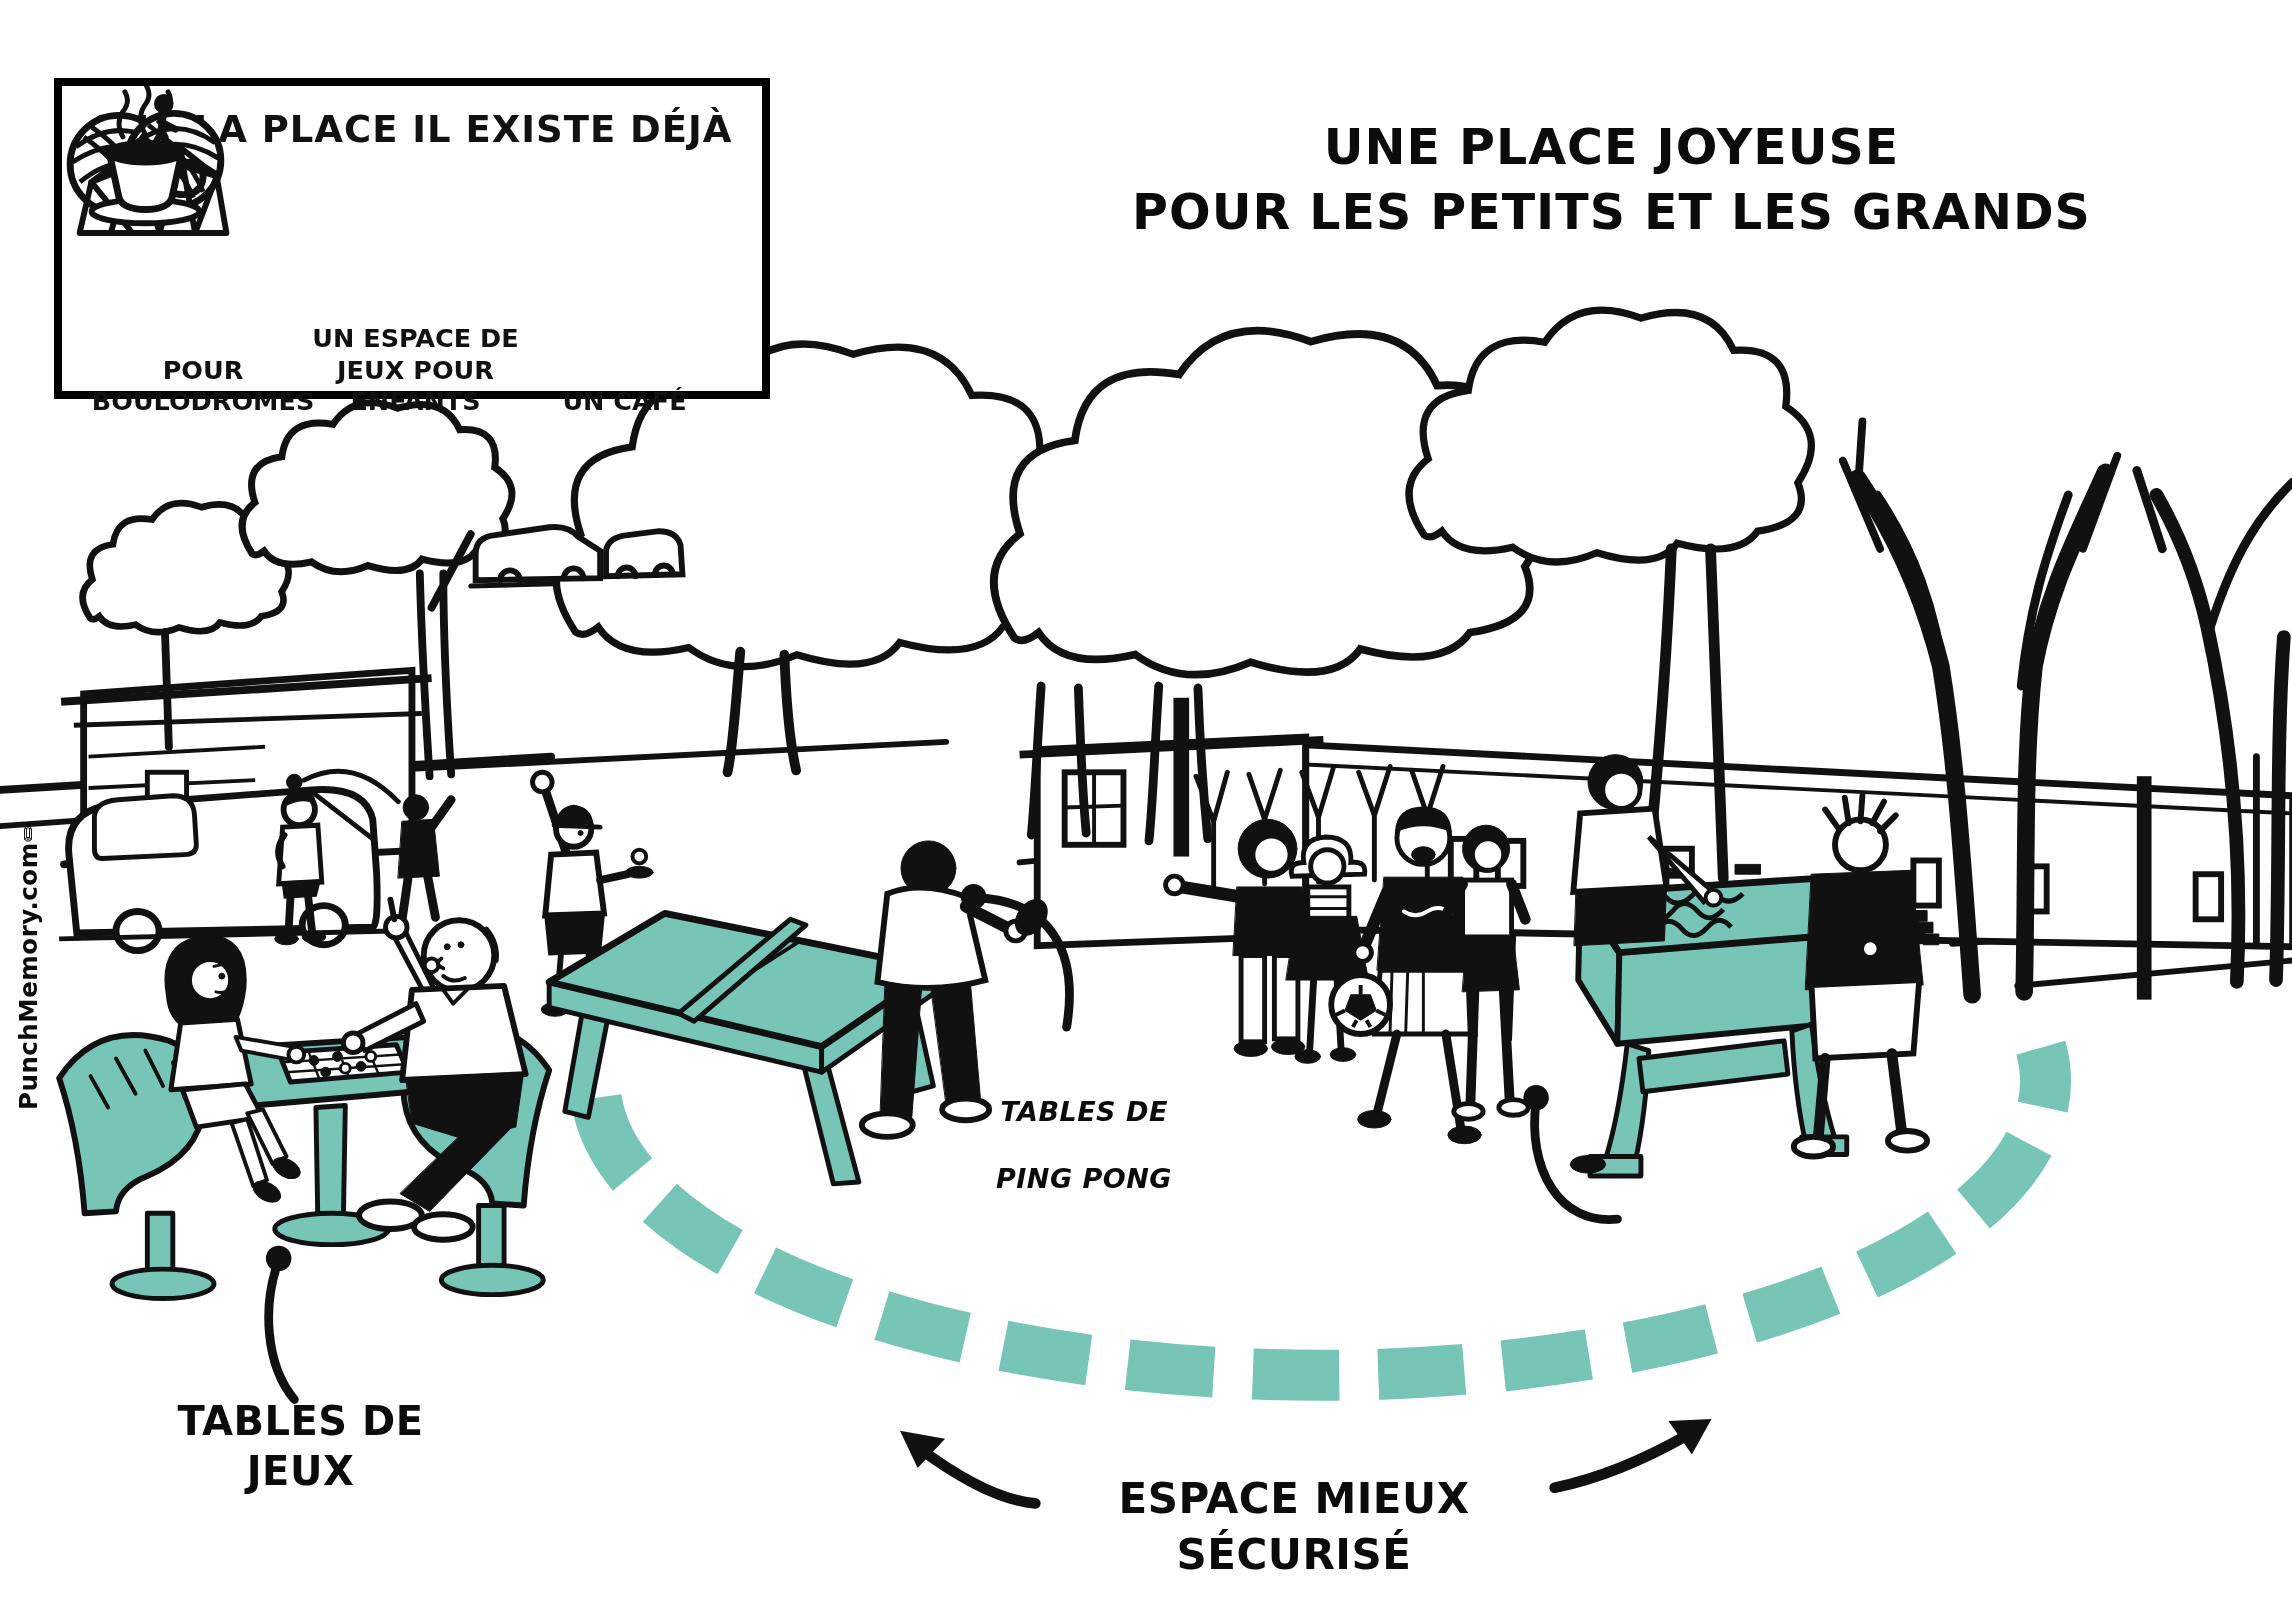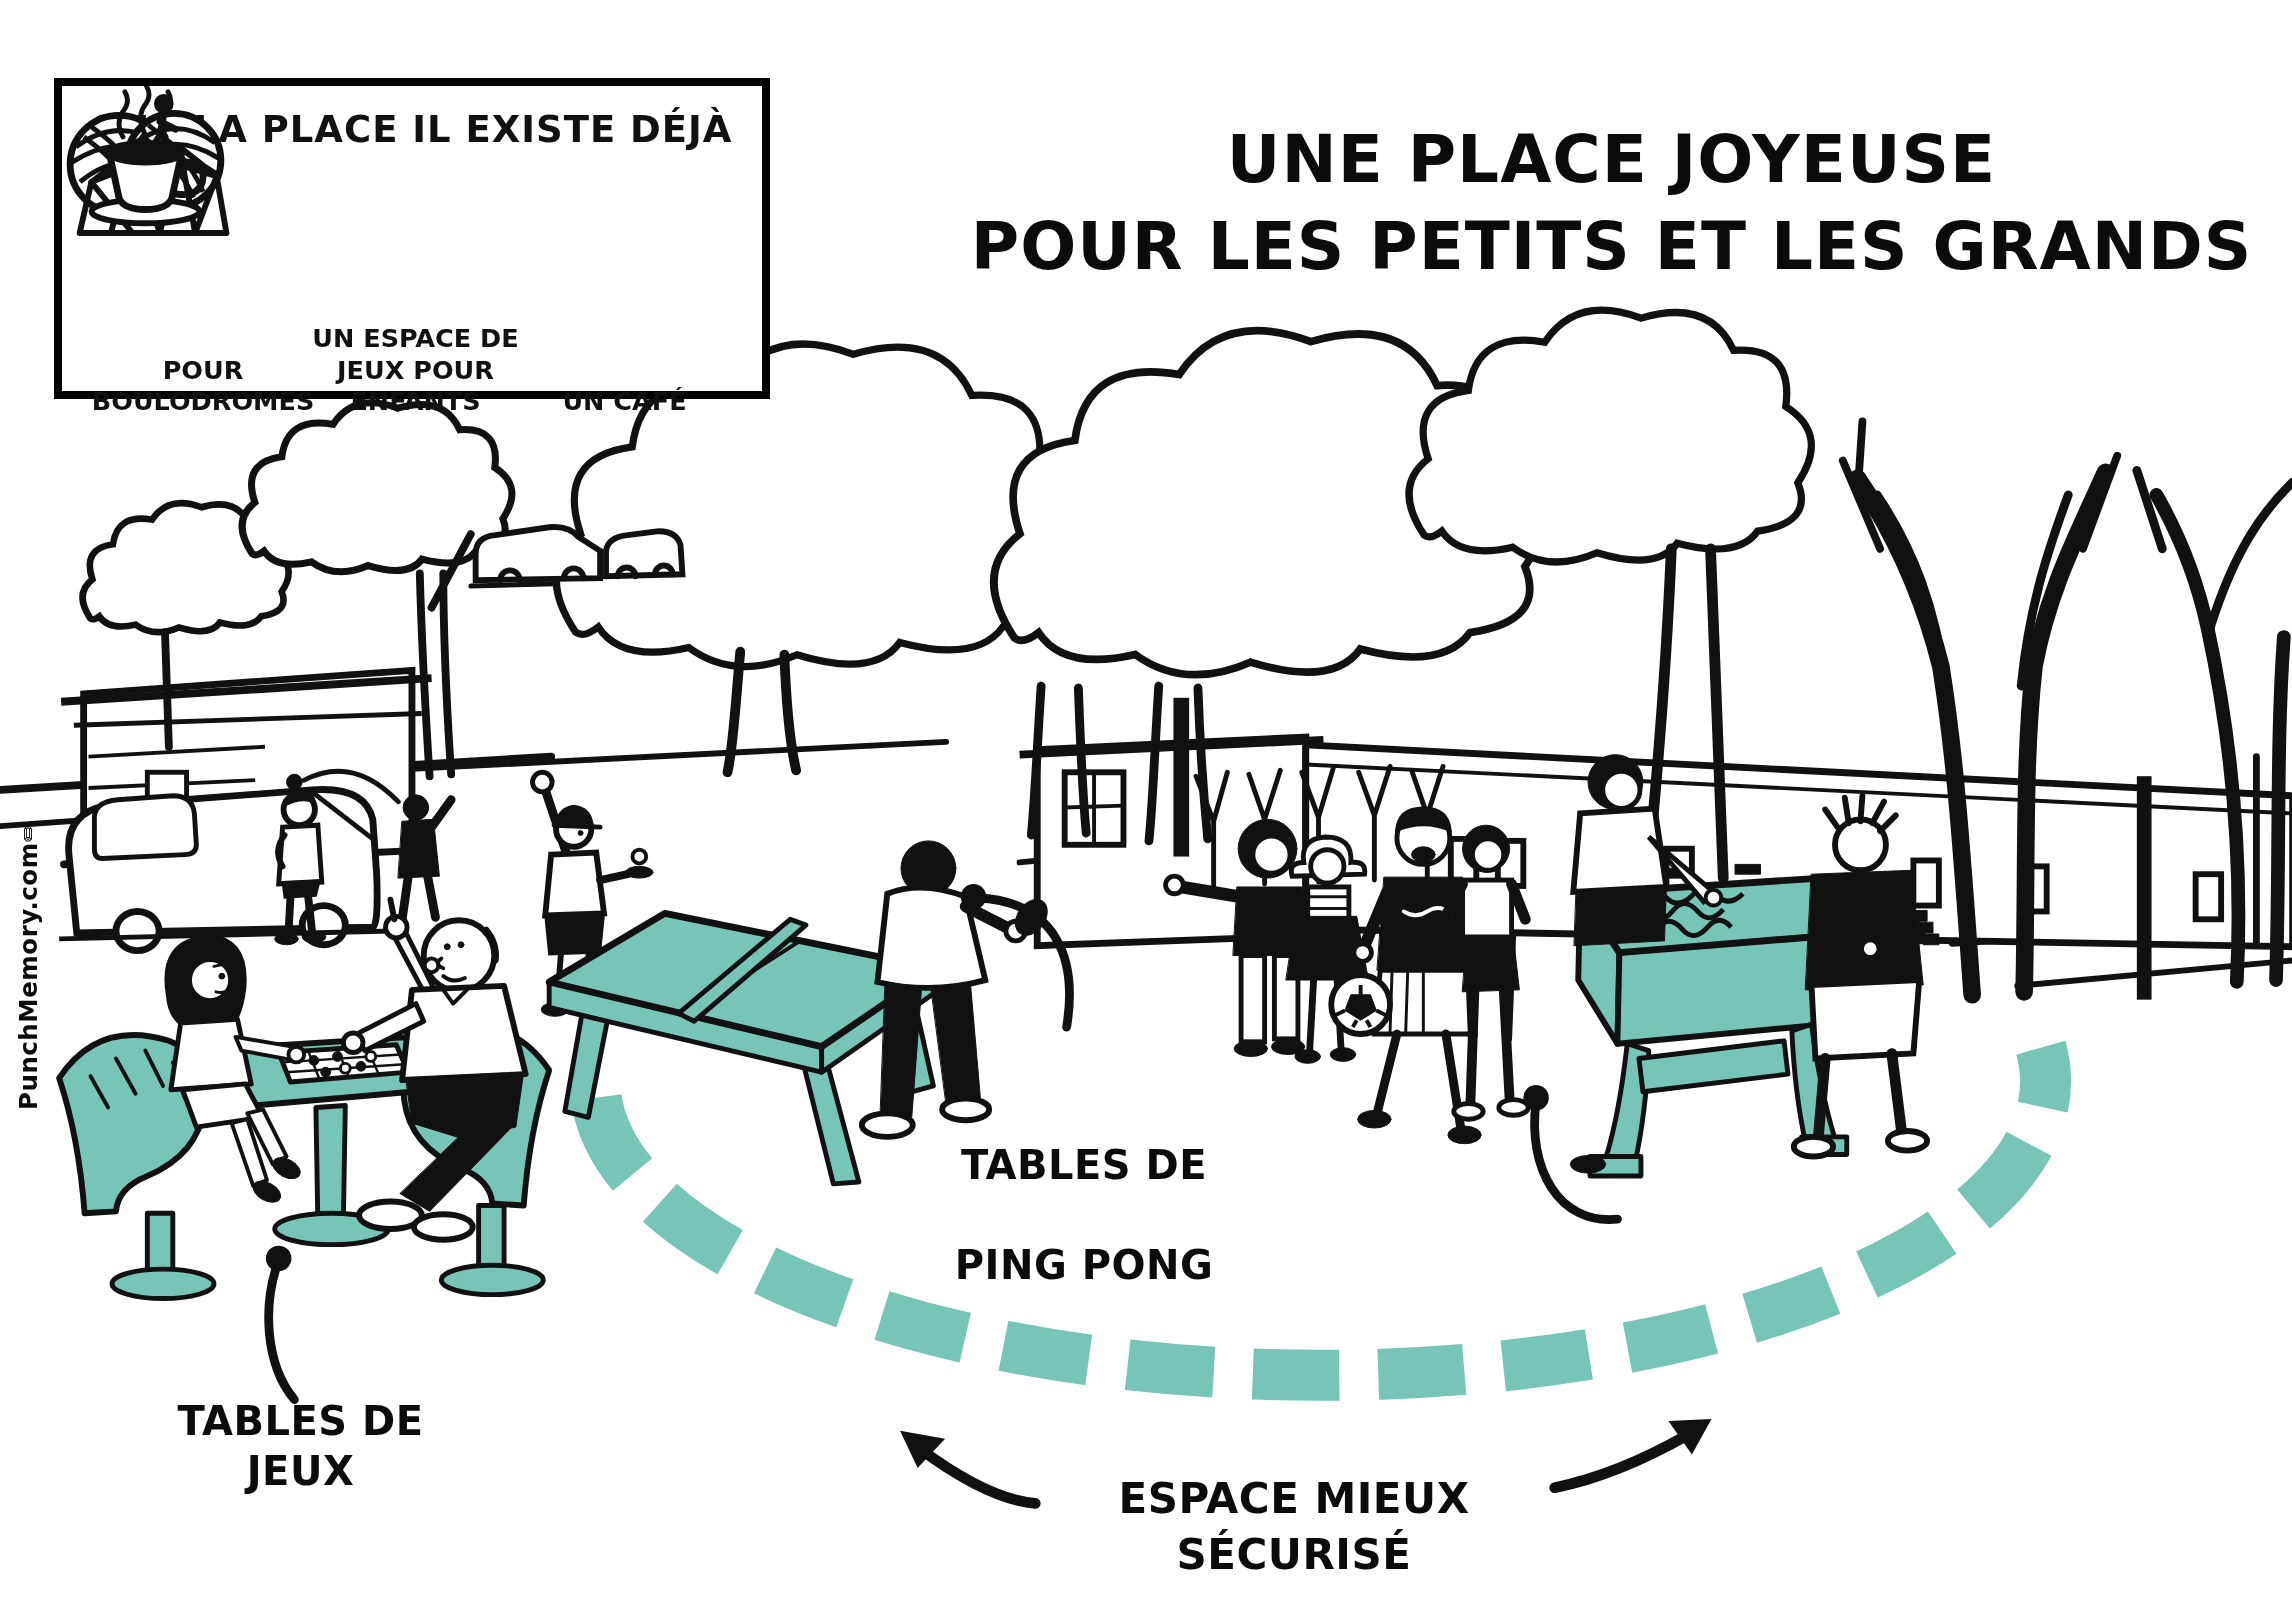--- a/index.html
+++ b/index.html
@@ -11,21 +11,21 @@
   
   .legend{position:absolute;left:54px;top:78px;width:716px;height:321px;border:8.8px solid #000;
           background:#fff;box-sizing:border-box;}
   .legend-title{margin-top:21.6px;font-size:37px;font-weight:bold;text-align:center;letter-spacing:1px;}
   .legend-items{display:flex;justify-content:space-between;align-items:flex-end;padding:5.9px 33px 0 33px;}
   .legend-item{display:flex;flex-direction:column;align-items:center;width:216px;}
   .legend-icon{height:155px;display:flex;align-items:flex-end;justify-content:center;}
   .legend-label{font-size:25.5px;font-weight:bold;text-align:center;line-height:1.22;margin-top:12px;}
   
   .main-title{position:absolute;left:931px;top:116px;width:1361px;text-align:center;
-              font-weight:bold;font-size:66px;line-height:1.32;letter-spacing:1px;color:#0b0b0b;}
+              font-weight:bold;font-size:49px;line-height:1.32;letter-spacing:1px;color:#0b0b0b;}
   
   .watermark{position:absolute;left:13.7px;top:1110px;transform-origin:0 0;transform:rotate(-90deg);
              font-size:24.5px;font-weight:bold;letter-spacing:0.5px;white-space:nowrap;color:#0b0b0b;}
   .teal{fill:#76c5b6;}
 </style>
 </head>
 <body>
 
 <div id="stage">
 
@@ -421,21 +421,21 @@
       <div class="legend-label">UN CAFÉ</div>
     </div>
   </div>
 </div>
 
 <div class="main-title">
   <div>UNE PLACE JOYEUSE</div>
   <div>POUR LES PETITS ET LES GRANDS</div>
 </div>
 
-<div class="lbl" style="left:937px;top:1090px;width:294px;font-size:40px;">
+<div class="lbl" style="left:937px;top:1061px;width:294px;font-size:27px;font-style:italic;">
   <div>TABLES DE</div>
   <div>PING PONG</div>
 </div>
 
 
 <div class="lbl" style="left:129px;top:1396px;width:343px;font-size:40px;">TABLES DE JEUX</div>
 
 <div class="lbl" style="left:1000px;top:1415px;width:588px;font-size:42px;line-height:1.33;">
   <div>ESPACE MIEUX SÉCURISÉ</div>
   

